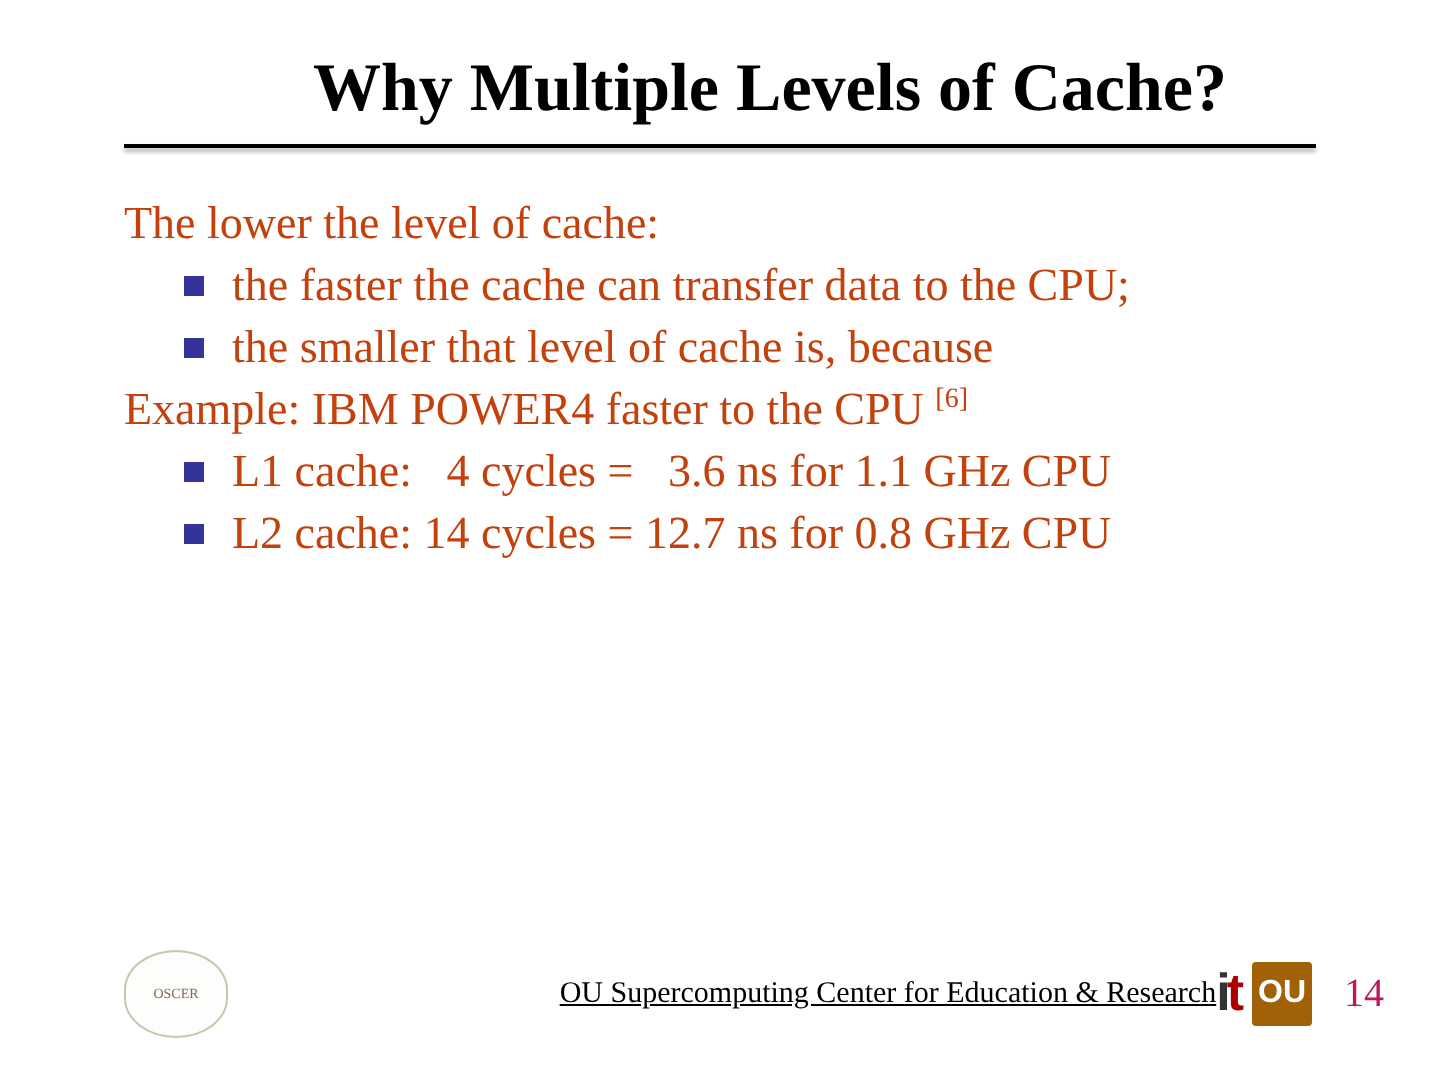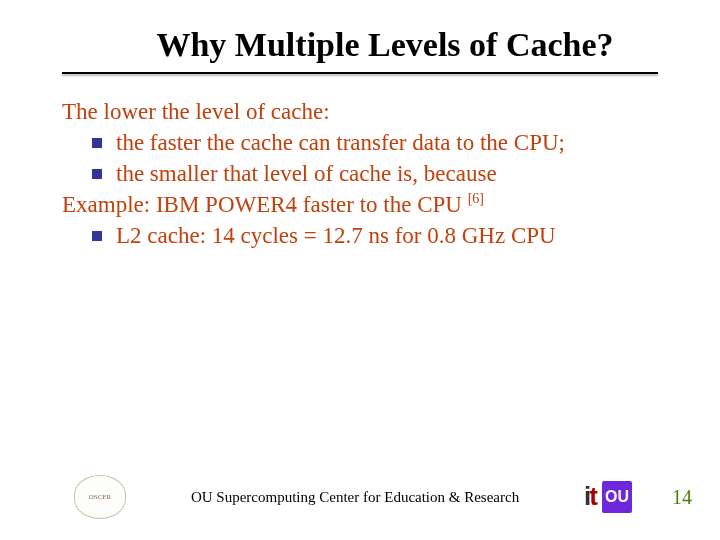--- a/index.html
+++ b/index.html
@@ -43,21 +43,21 @@
     height: 10px;
     background: #333399;
     margin-top: 11px;
     margin-right: 14px;
     flex-shrink: 0;
   }
   .bline .btext { flex: 1; }
   .cite { font-size: 14px; vertical-align: super; }
   .footer {
     position: absolute;
-    left: 12px;
+    left: 0;
     right: 0;
     bottom: 18px;
     height: 50px;
     display: flex;
     align-items: center;
   }
   .logo-left {
     width: 52px;
     height: 44px;
     margin-left: 62px;
@@ -65,55 +65,56 @@
     border-radius: 50% / 45%;
     display: flex;
     align-items: center;
     justify-content: center;
     font-size: 7px;
     color: #865;
     background: #fdfdfb;
   }
   .footer-text {
     flex: 1;
-    text-align: center;
+    text-align: right;
     font-size: 15px;
     color: #000;
+    text-decoration: underline;
   }
   .logo-right {
     display: flex;
     align-items: flex-start;
     margin-right: 12px;
     gap: 6px;
   }
   .it-mark {
     font-family: Arial, sans-serif;
     font-weight: bold;
     font-size: 26px;
     color: #333;
     letter-spacing: -2px;
   }
   .it-mark .t { color: #a00; }
   .ou-mark {
     width: 30px;
     height: 32px;
-    background: #6d28d9;
+    background: #a16207;
     color: #fff;
     font-family: Arial, sans-serif;
     font-weight: bold;
     font-size: 16px;
     display: flex;
     align-items: center;
     justify-content: center;
     border-radius: 2px;
   }
   .page-num {
-    color: #4d7c0f;
+    color: #be185d;
     font-size: 20px;
-    margin-left: 28px;
+    margin-left: 4px;
     margin-right: 28px;
   }
 </style>
 </head>
 <body>
 
 <div class="title">Why Multiple Levels of Cache?</div>
 <div class="underline"></div>
 
 <div class="content">
@@ -128,20 +129,24 @@
     <span class="btext">the smaller that level of cache is, because</span>
   </span>
 
 
   <span class="line">
     <span>Example: IBM POWER4 faster to the CPU </span><span class="cite">[6]</span>
   </span>
 
   <span class="bline">
     <span class="bullet"></span>
+    <span class="btext" style="white-space:pre">L1 cache:   4 cycles =   3.6 ns for 1.1 GHz CPU</span>
+  </span>
+  <span class="bline">
+    <span class="bullet"></span>
     <span class="btext" style="white-space:pre">L2 cache: 14 cycles = 12.7 ns for 0.8 GHz CPU</span>
   </span>
 </div>
 
 <div class="footer">
   <div class="logo-left">OSCER</div>
   <div class="footer-text">OU Supercomputing Center for Education &amp; Research</div>
   <div class="logo-right">
     <span class="it-mark">i<span class="t">t</span></span>
     <span class="ou-mark">OU</span>

